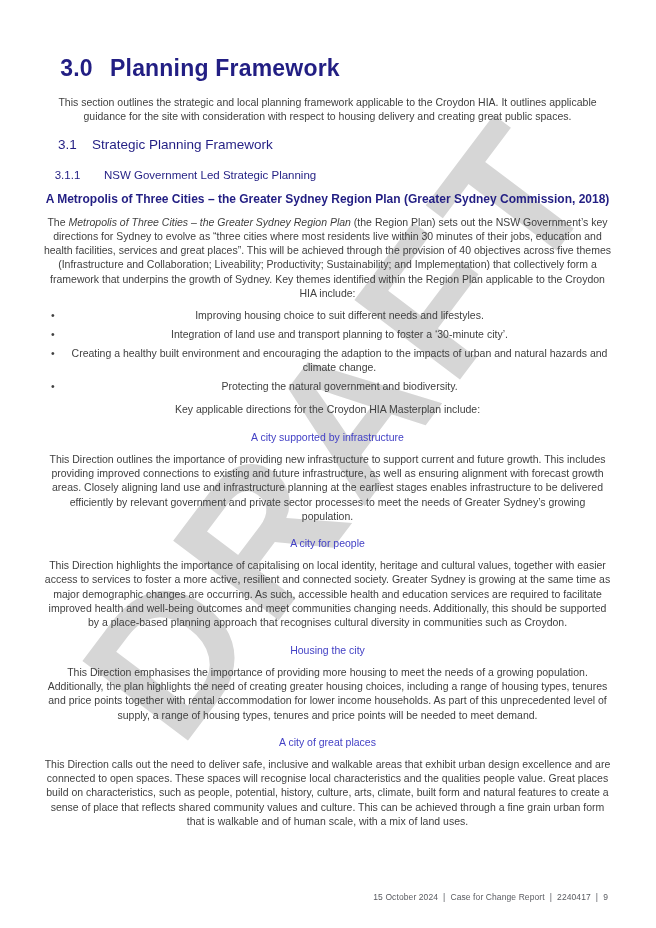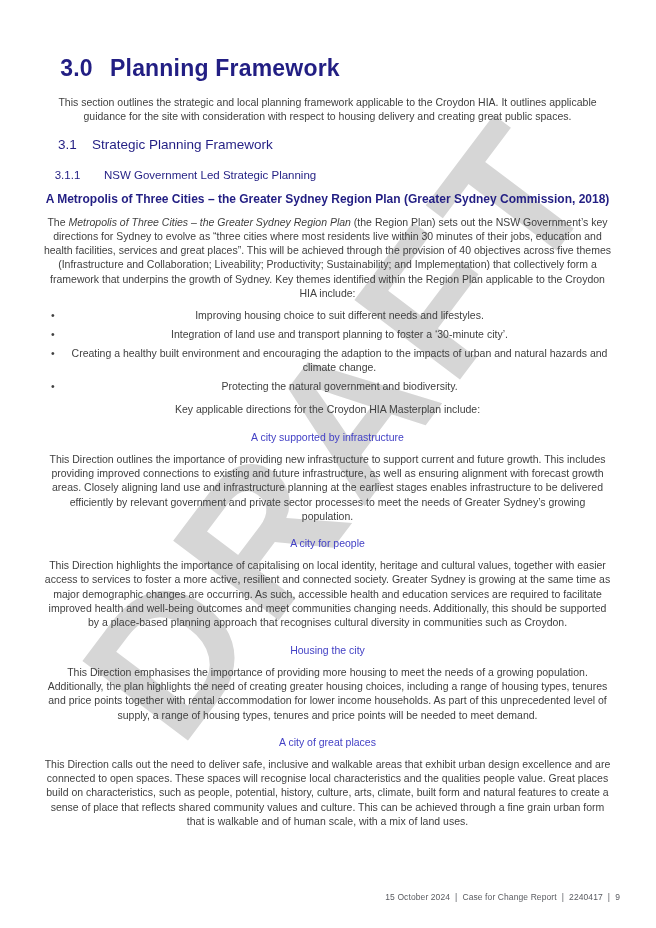--- a/index.html
+++ b/index.html
@@ -91,21 +91,21 @@
     color: #3f3f3f;
   }
   .dir-heading {
     color: #4341c5;
     font-size: 10.5px;
     margin: 14px 0 9px 0;
     font-weight: 400;
   }
   .footer {
     position: absolute;
-    right: 36px;
+    right: 48px;
     bottom: 26px;
     z-index: 1;
     font-size: 8.5px;
     color: #595b60;
     letter-spacing: 0.1px;
   }
   .footer .sep { padding: 0 5px; }
 </style>
 </head>
 <body>

